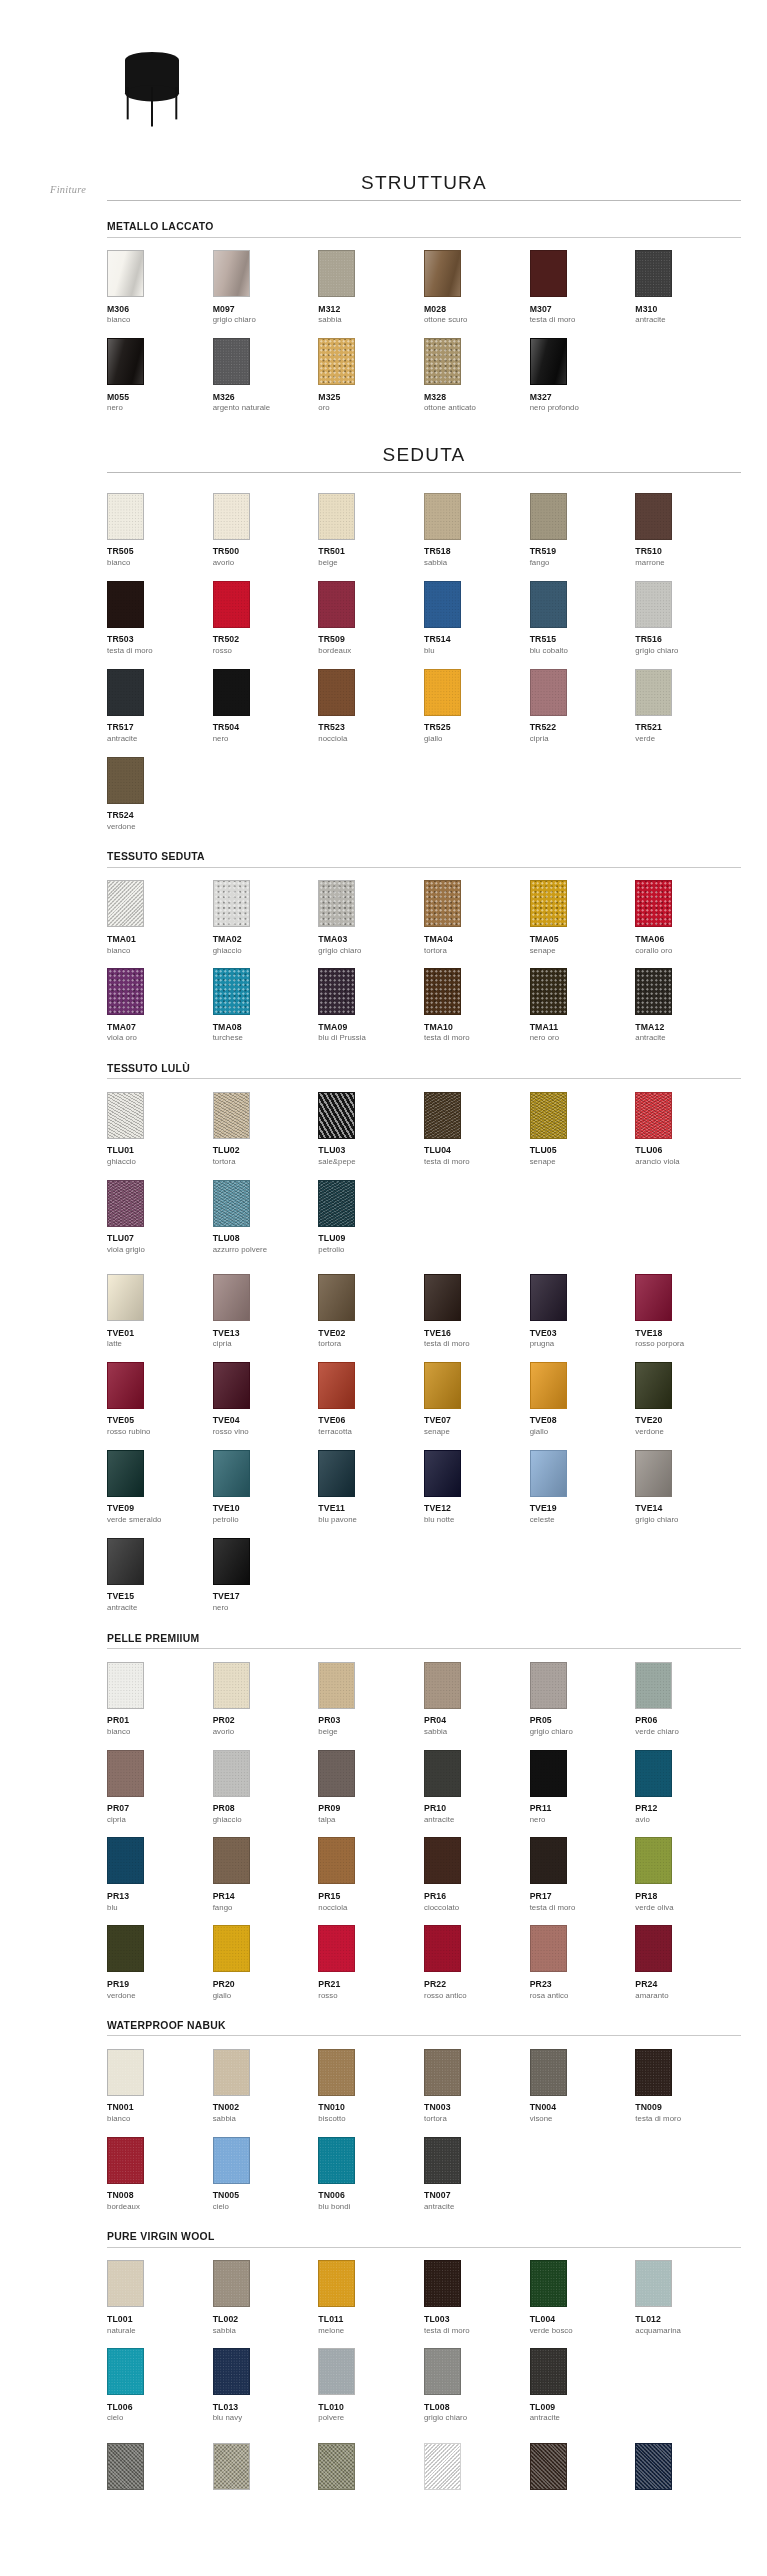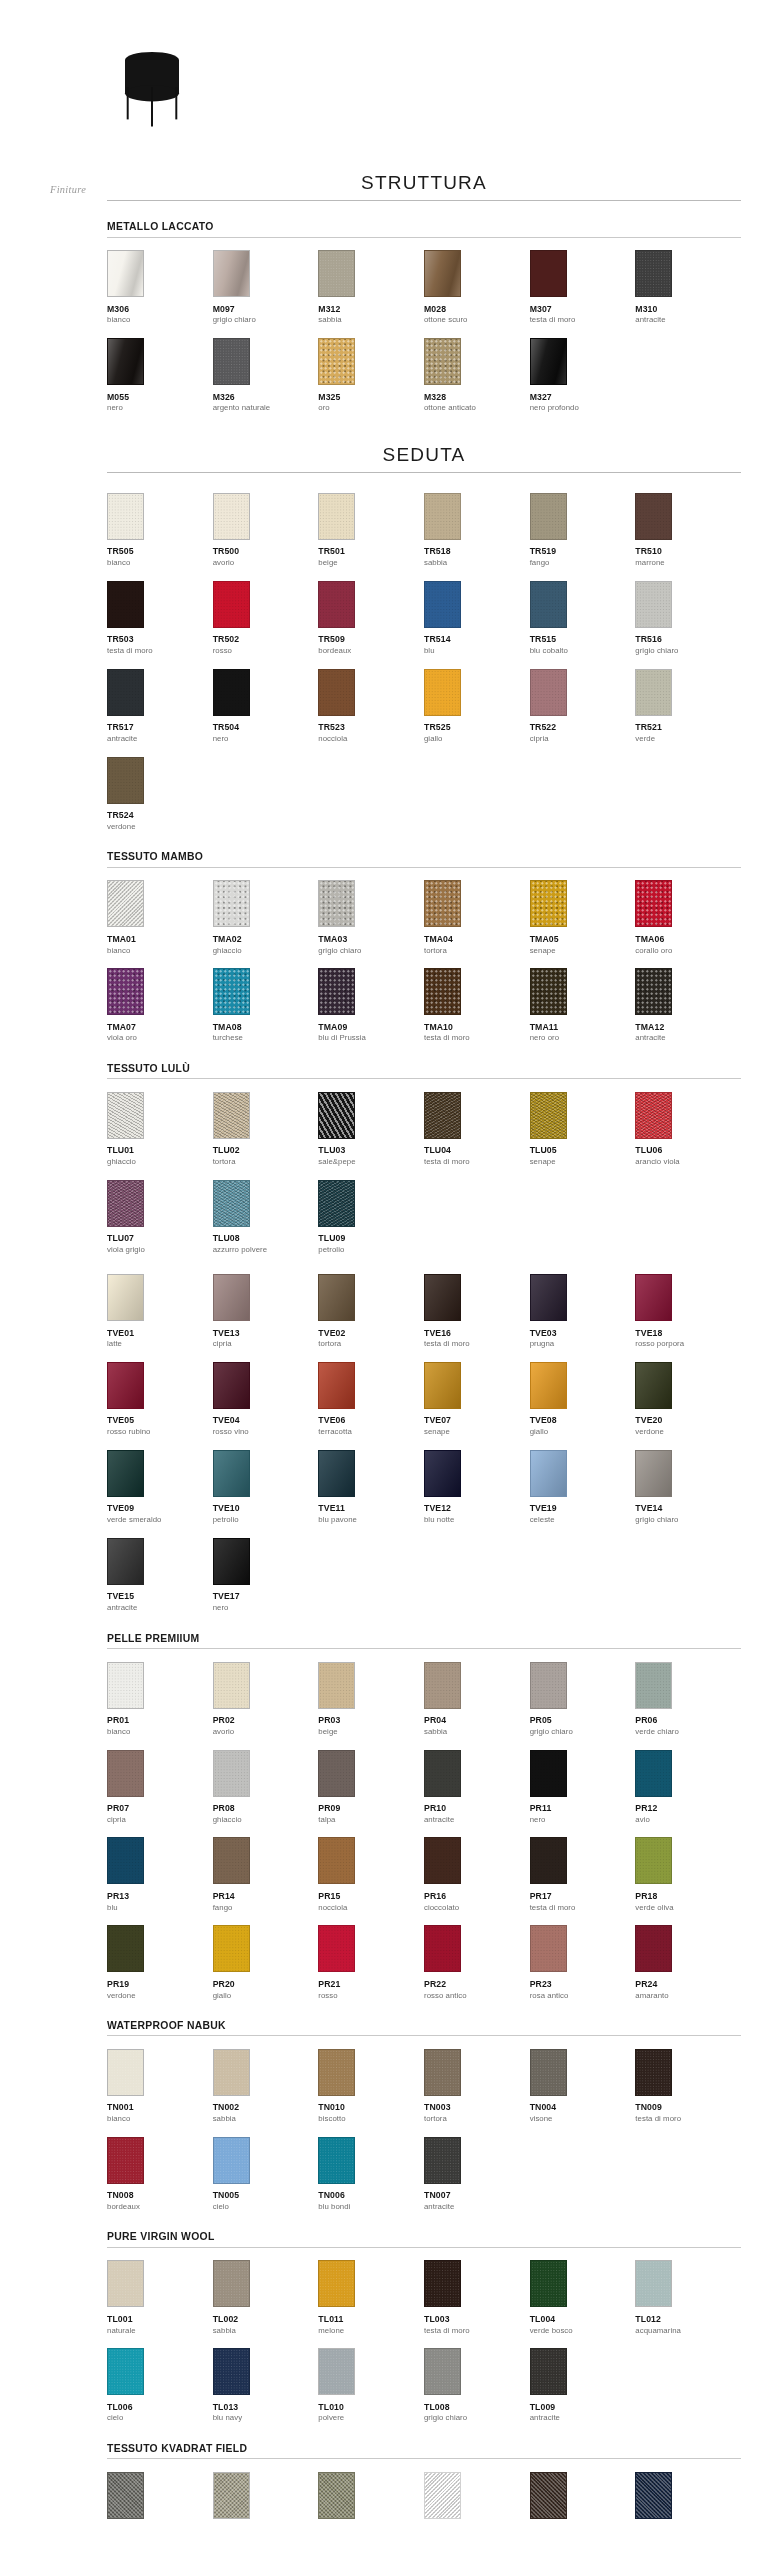--- a/index.html
+++ b/index.html
@@ -337,21 +337,21 @@
               <div class="name">verde</div>
             </div>
             <div class="swatch">
               <div class="chip tex-leather" style="background: rgb(107, 91, 66);"></div>
               <div class="code">TR524</div>
               <div class="name">verdone</div>
             </div>
           </div>
         </div>
         <div class="group">
-          <div class="group-title">TESSUTO MAMBO</div>
+          <div class="group-title">TESSUTO SEDUTA</div>
           <div class="swatch-grid">
             <div class="swatch">
               <div class="chip tex-weave light" style="background: rgb(238, 238, 233);"></div>
               <div class="code">TMA01</div>
               <div class="name">bianco</div>
             </div>
             <div class="swatch">
               <div class="chip tex-speck light" style="background: rgb(216, 216, 214);"></div>
               <div class="code">TMA02</div>
               <div class="name">ghiaccio</div>
@@ -796,21 +796,20 @@
               <div class="name">grigio chiaro</div>
             </div>
             <div class="swatch">
               <div class="chip tex-grain" style="background: rgb(51, 49, 46);"></div>
               <div class="code">TL009</div>
               <div class="name">antracite</div>
             </div>
           </div>
         </div>
         <div class="group">
-          <div class="group-title">TESSUTO KVADRAT FIELD</div>
           <div class="swatch-grid">
             <div class="swatch">
               <div class="chip tex-weave" style="background: rgb(110, 110, 104);"></div>
             </div>
             <div class="swatch">
               <div class="chip tex-weave light" style="background: rgb(166, 162, 140);"></div>
             </div>
             <div class="swatch">
               <div class="chip tex-weave" style="background: rgb(141, 141, 114);"></div>
             </div>

